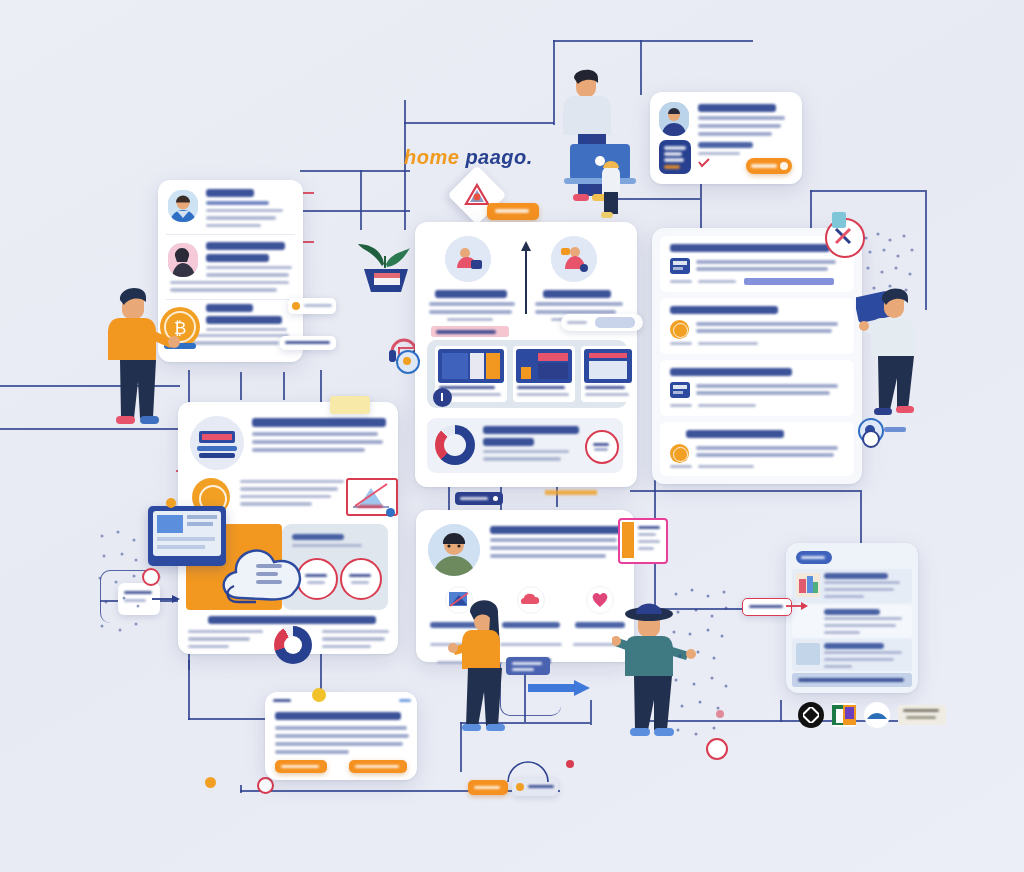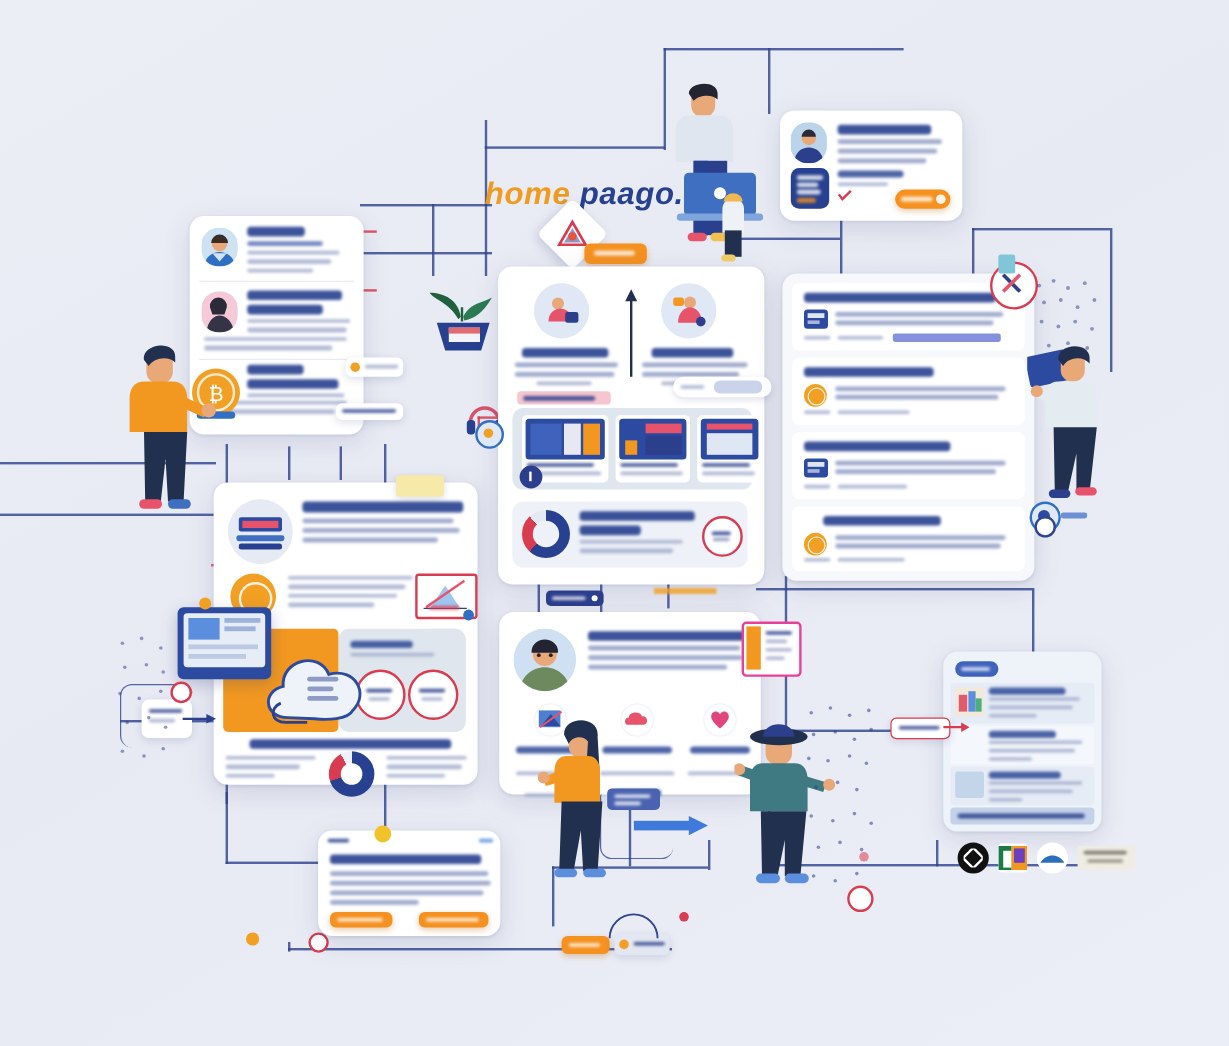--- a/index.html
+++ b/index.html
@@ -42,21 +42,21 @@
   .chip{position:absolute;background:#fff;border-radius:5px;
     box-shadow:0 2px 7px rgba(40,55,110,.16);}
   .chip.g{background:#e3e7f1;}
 
   .avatar{position:absolute;border-radius:50%;overflow:hidden;background:#cfe0f2;}
   .sq{position:absolute;}
   .donut{position:absolute;border-radius:50%;}
   .dot{position:absolute;border-radius:50%;}
 
   
-  #title{position:absolute;left:404px;top:146px;font-size:26px;
+  #title{position:absolute;left:404px;top:146px;font-size:20px;
     font-weight:bold;font-style:italic;letter-spacing:.5px;}
   #title .a{color:#f09a1e;}
   #title .b{color:#27408f;}
   .ring{position:absolute;border-radius:50%;border:2px solid #d93b50;background:#fff;}
   .ringb{position:absolute;border-radius:50%;border:2px solid #2f4390;background:#fff;}
   svg{display:block;}
 </style>
 </head>
 <body>
 

